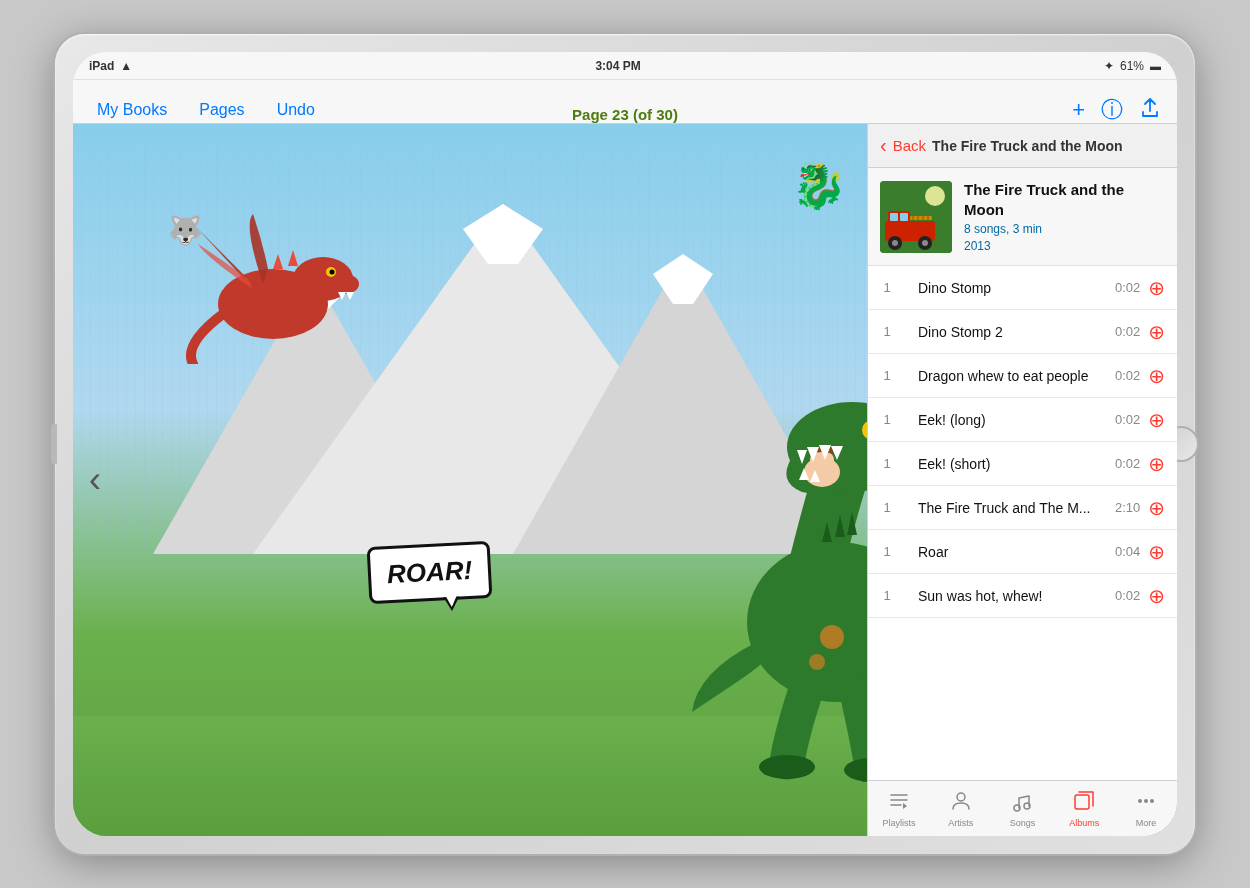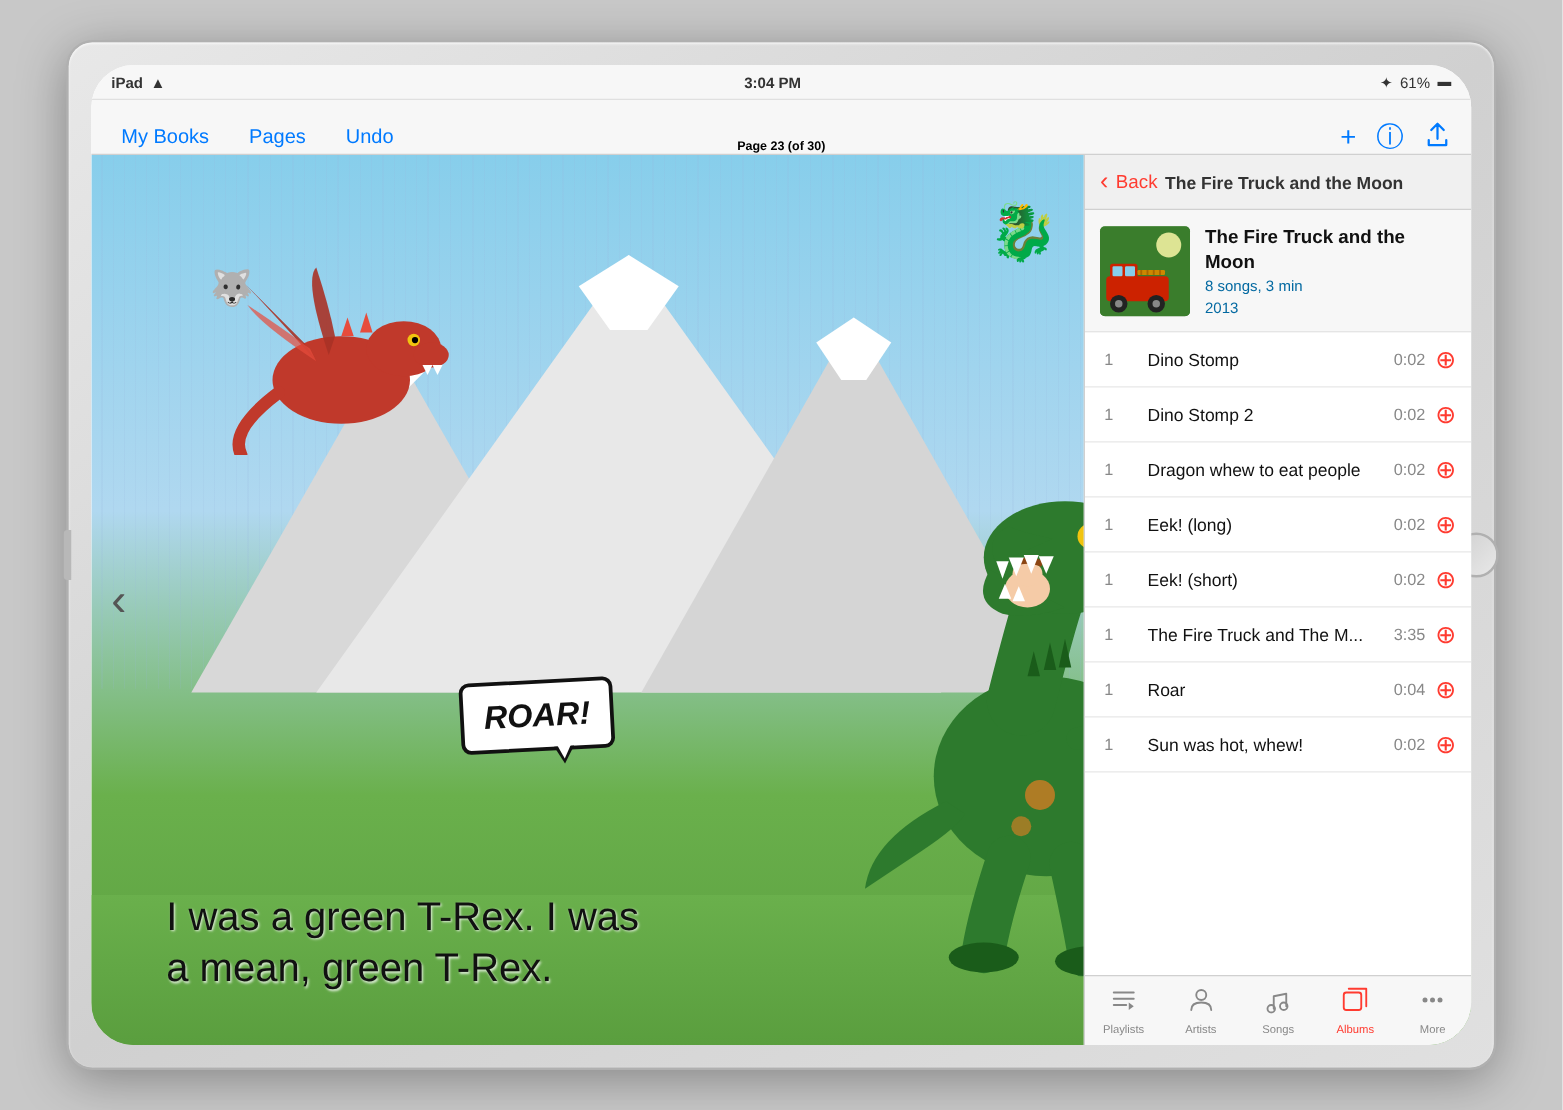--- a/index.html
+++ b/index.html
@@ -10,21 +10,21 @@
       display: flex;
       align-items: center;
       justify-content: center;
       font-family: -apple-system, 'Helvetica Neue', Arial, sans-serif;
     }
 
     .tablet-outer {
       width: 1140px;
       height: 820px;
       background: linear-gradient(145deg, #e8e8e8, #d0d0d0, #e0e0e0);
-      border-radius: 19px;
+      border-radius: 30px;
       padding: 18px;
       box-shadow:
         0 0 0 2px #b0b0b0,
         0 8px 40px rgba(0,0,0,0.35),
         inset 0 1px 2px rgba(255,255,255,0.8);
       position: relative;
     }
 
     .tablet-inner {
       width: 100%;
@@ -121,23 +121,23 @@
       cursor: pointer;
       padding: 4px 8px;
       background: none;
       border: none;
     }
 
     .toolbar-center {
       position: absolute;
       left: 50%;
       transform: translateX(-50%);
-      font-size: 10px;
+      font-size: 15px;
       font-weight: 600;
-      color: #000000;
+      color: #4d7c0f;
     }
 
     .toolbar-right {
       margin-left: auto;
       display: flex;
       align-items: center;
       gap: 16px;
     }
 
     .toolbar-icon-btn {
@@ -542,21 +542,20 @@
 
             <polygon points="145,200 150,180 155,200" fill="#1a5c1a"></polygon>
             <polygon points="158,195 163,173 168,195" fill="#1a5c1a"></polygon>
             <polygon points="170,193 175,170 180,193" fill="#1a5c1a"></polygon>
 
             <circle cx="155" cy="295" r="12" fill="#e67e22" opacity="0.7"></circle>
             <circle cx="140" cy="320" r="8" fill="#e67e22" opacity="0.6"></circle>
           </svg>
         </div>
 
-        <div class="book-text">I was a green T-Rex. I was a mean, green T-Rex.</div>
 
         <div class="nav-arrow-left">‹</div>
 
       </div>
 
       <div class="music-panel">
 
         <div class="music-panel-header">
           <span class="back-chevron">‹</span>
           <span class="back-label">Back</span>
@@ -623,21 +622,21 @@
             </div>
             <div class="song-item">
               <span class="song-track-num">1</span>
               <span class="song-name">Eek! (short)</span>
               <span class="song-duration">0:02</span>
               <button class="song-add-btn">⊕</button>
             </div>
             <div class="song-item">
               <span class="song-track-num">1</span>
               <span class="song-name">The Fire Truck and The M...</span>
-              <span class="song-duration">3:35</span>
+              <span class="song-duration">2:10</span>
               <button class="song-add-btn">⊕</button>
             </div>
             <div class="song-item">
               <span class="song-track-num">1</span>
               <span class="song-name">Roar</span>
               <span class="song-duration">0:04</span>
               <button class="song-add-btn">⊕</button>
             </div>
             <div class="song-item">
               <span class="song-track-num">1</span>

